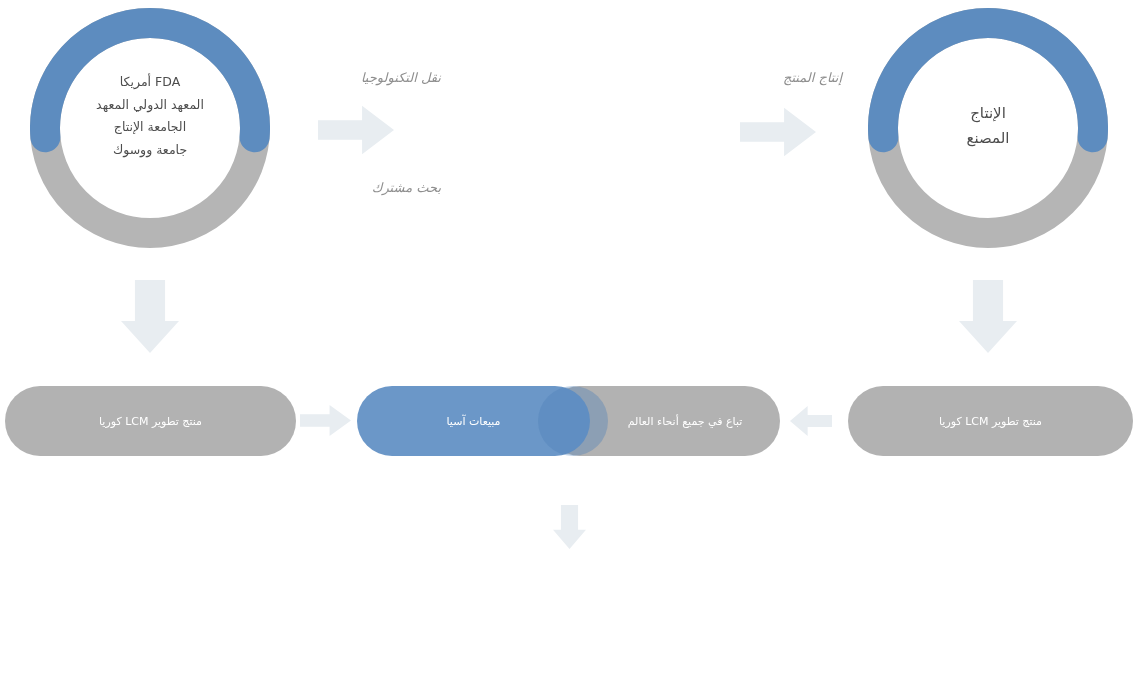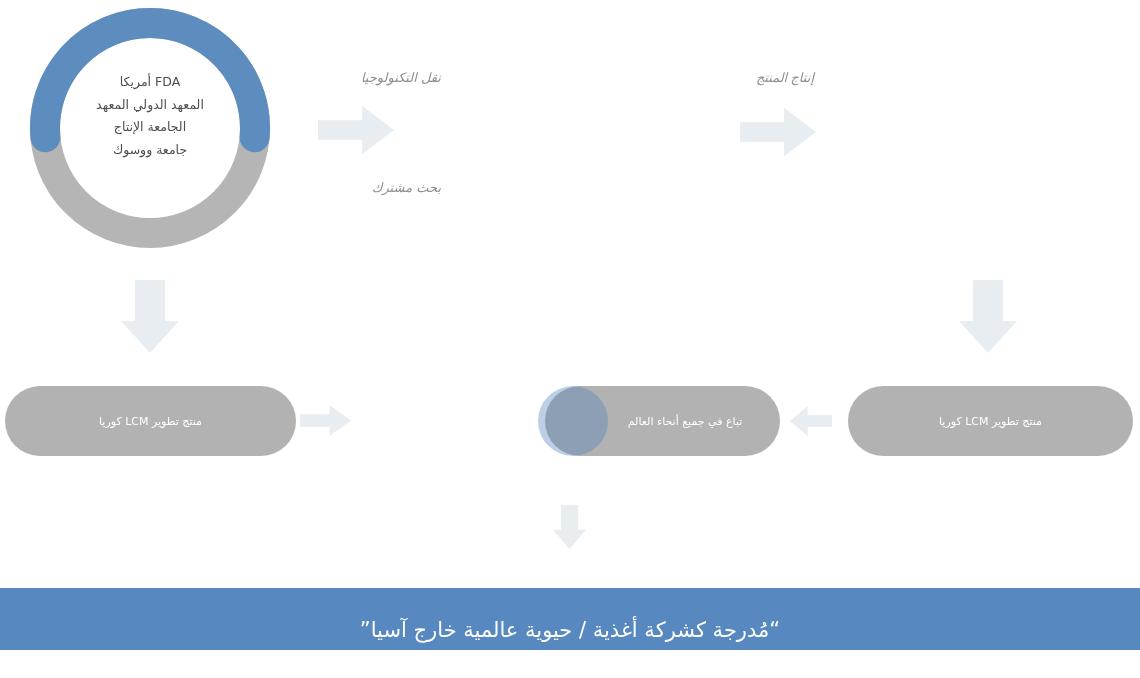--- a/index.html
+++ b/index.html
@@ -55,35 +55,45 @@
       <div>الجامعة الإنتاج</div>
       <div>جامعة ووسوك</div>
     </div>
   </div>
 
   <div class="flow-label" style="left:291px;top:70px;" dir="rtl">نقل التكنولوجيا</div>
   <div class="block-arrow arrow-right" style="left:318px;top:101px;width:76px;height:58px;"></div>
   <div class="flow-label" style="left:291px;top:180px;" dir="rtl">بحث مشترك</div>
 
 
-  <div class="flow-label" style="left:664px;top:70px;font-family:Liberation Serif, serif;" dir="rtl">إنتاج المنتج</div>
+  <div class="flow-label" style="left:692px;top:70px;" dir="rtl">إنتاج المنتج</div>
   <div class="block-arrow arrow-right" style="left:740px;top:103px;width:76px;height:58px;"></div>
 
+  <div class="circle" style="left:868px;top:8px;">
+    <svg class="ring" viewBox="0 0 240 240" aria-hidden="true">
+      <circle class="ring-gray" cx="120" cy="120" r="105"></circle>
+      <path class="ring-blue" d="M 15.4 129.2 A 105 105 0 1 1 224.6 129.2"></path>
+    </svg>
+    <div class="circle-text c3" dir="rtl">
+      <div>الإنتاج</div>
+      <div>المصنع</div>
+    </div>
+  </div>
 
   <div class="block-arrow arrow-down" style="left:121px;top:280px;width:58px;height:73px;"></div>
   <div class="block-arrow arrow-down" style="left:959px;top:280px;width:58px;height:73px;"></div>
 
   <div class="pill pill-gray" style="left:5px;top:386px;width:291px;" dir="rtl">منتج تطوير LCM كوريا</div>
 
   <div class="block-arrow arrow-right" style="left:300px;top:402px;width:51px;height:37px;"></div>
 
   <div class="pill pill-gray" style="left:545px;top:386px;width:235px;padding-left:45px;" dir="rtl">تباع في جميع أنحاء العالم</div>
+  <div class="pill pill-blue" style="left:357px;top:386px;width:233px;" dir="rtl">مبيعات آسيا</div>
   <div class="venn" style="left:538px;top:386px;"></div>
 
   <div class="block-arrow arrow-left" style="left:790px;top:403px;width:42px;height:36px;"></div>
 
   <div class="pill pill-gray" style="left:848px;top:386px;width:285px;" dir="rtl">منتج تطوير LCM كوريا</div>
 
   <div class="block-arrow arrow-down" style="left:553px;top:505px;width:33px;height:44px;"></div>
 
-  <div class="banner" dir="rtl">“مُدرجة كشركة أغذية / حيوية عالمية خارج آسيا”</div>
 
 </div>
 
 </body></html>

